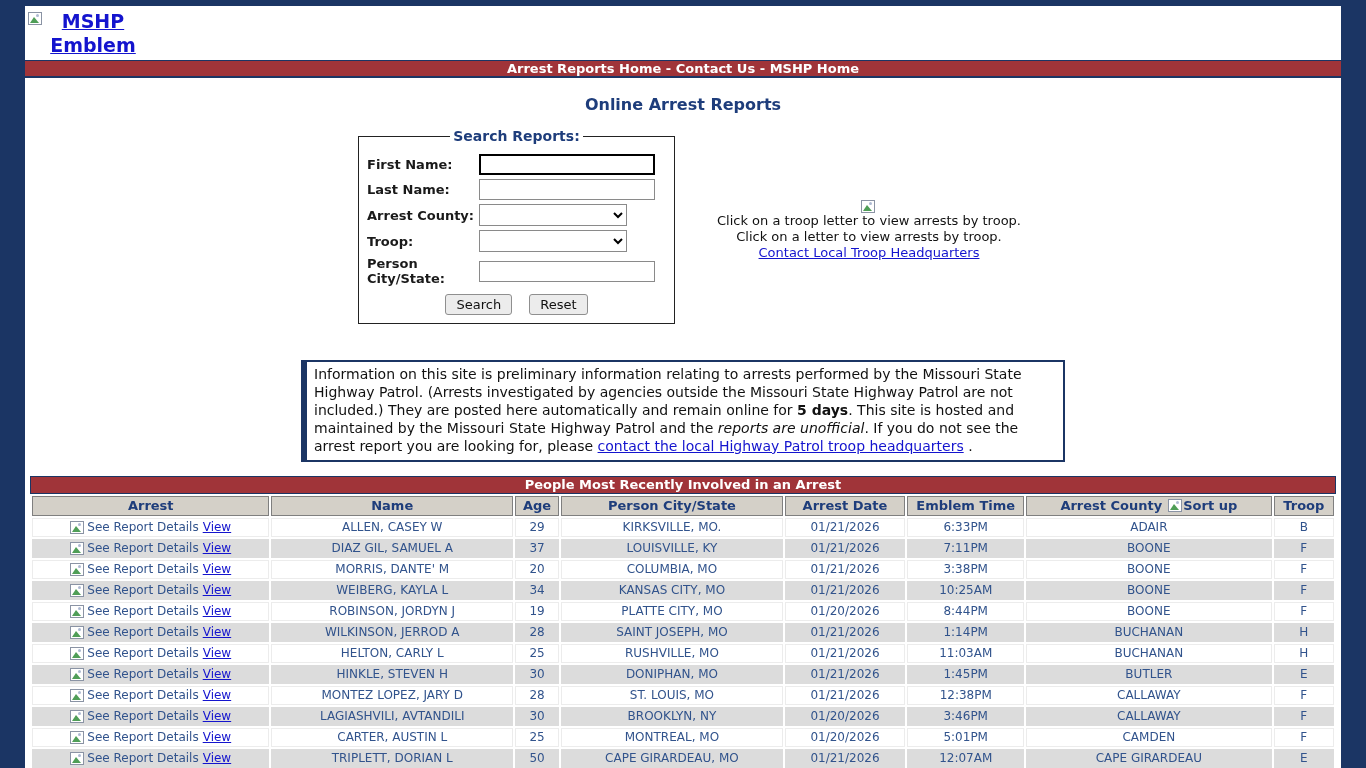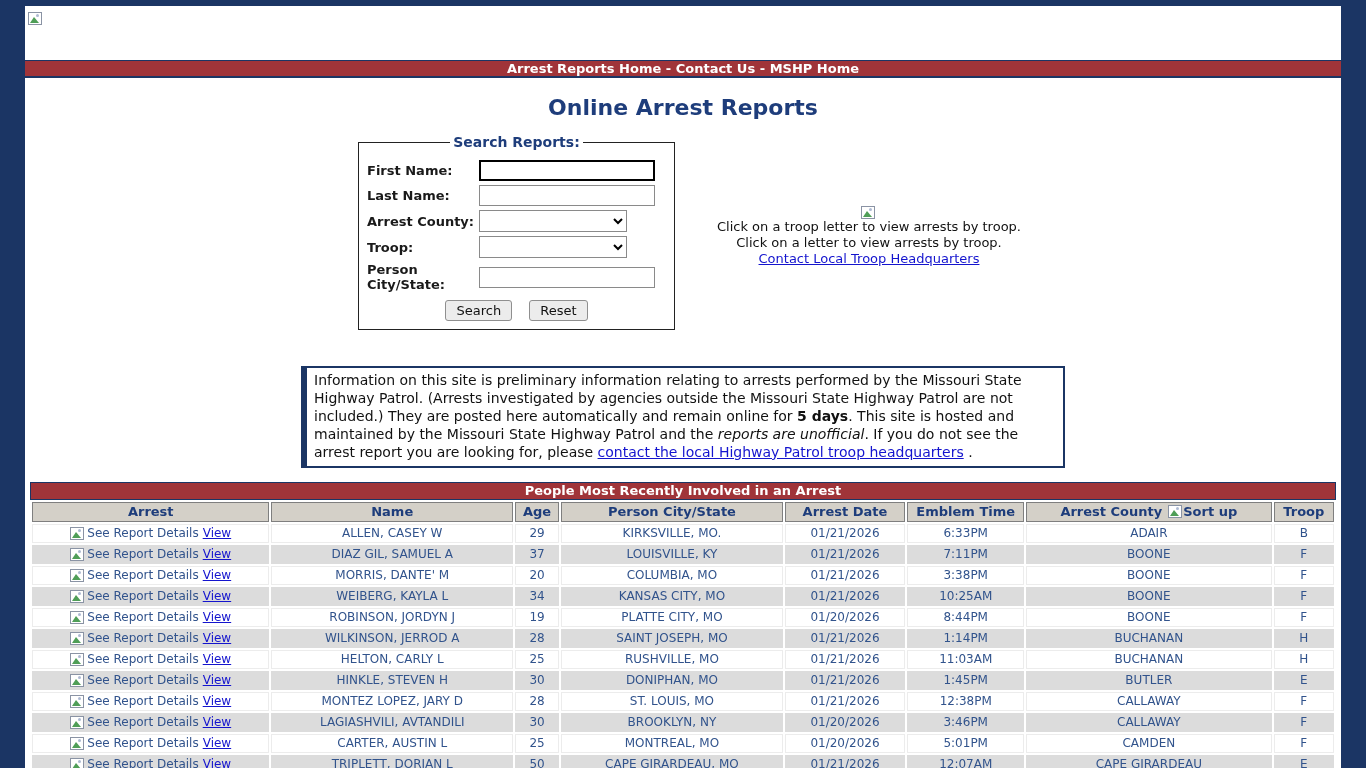--- a/index.html
+++ b/index.html
@@ -43,21 +43,21 @@
   
   .navbar {
     height:18px; background:#A03439;
     border-top:1px solid #1B3564; border-bottom:2px solid #1B3564;
     text-align:center; color:#fff; font-weight:bold; font-size:13px; line-height:15px;
   }
   .navbar a { color:#fff; text-decoration:none; cursor:pointer; }
 
   h1.page-title {
     margin:17px 0 12px; text-align:center;
-    color:#1E3D7B; font-size:22px; font-weight:bold;
+    color:#1E3D7B; font-size:16px; font-weight:bold;
   }
 
   
   .mid { position:relative; height:212px; }
   fieldset.search-box {
     position:absolute; left:333px; top:2px; width:317px;
     border:1px solid #222; padding:6px 8px 8px; margin:0;
   }
   fieldset.search-box legend {
     color:#1E3D7B; font-weight:bold; font-size:14px; padding:0 3px; margin:0 auto; text-align:center;
@@ -124,20 +124,21 @@
   td.arrest-cell .cellwrap { display:flex; justify-content:center; align-items:center; }
   a.view-link { color:#1414CE; text-decoration:underline; cursor:pointer; margin-left:4px; }
 </style>
 </head>
 <body>
 
 <div class="page">
 
   <div class="emblem-area">
     <span class="broken-icon"></span>
+    <a class="emblem-link">MSHP Emblem</a>
   </div>
 
   <div class="navbar">
     <a>Arrest Reports Home</a><span> - </span><a>Contact Us</a><span> - </span><a>MSHP Home</a>
   </div>
 
   <h1 class="page-title">Online Arrest Reports</h1>
 
   <div class="mid">
     <fieldset class="search-box">

